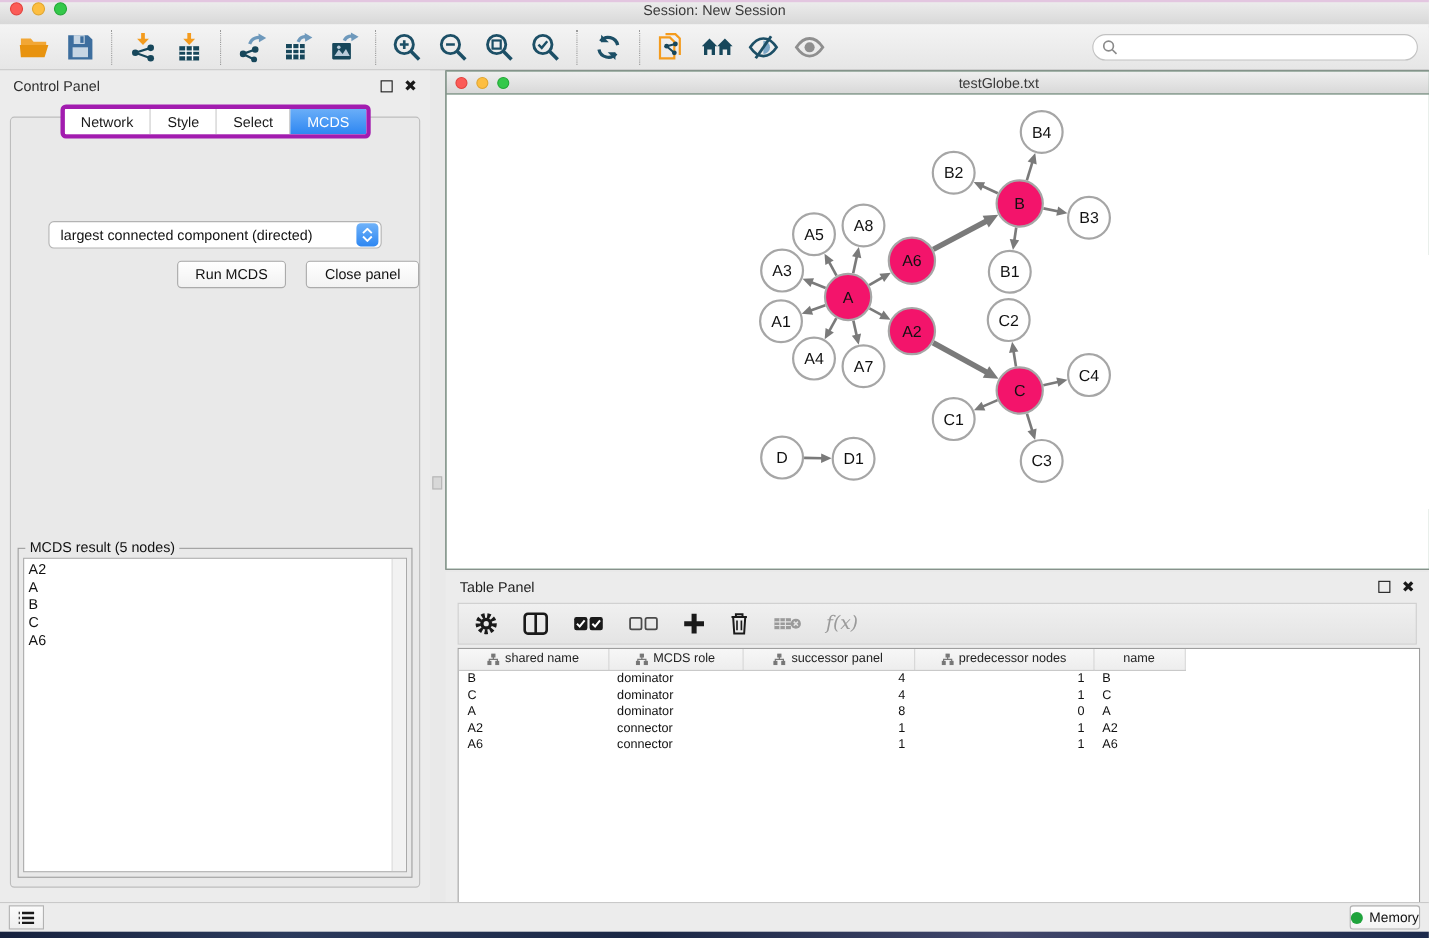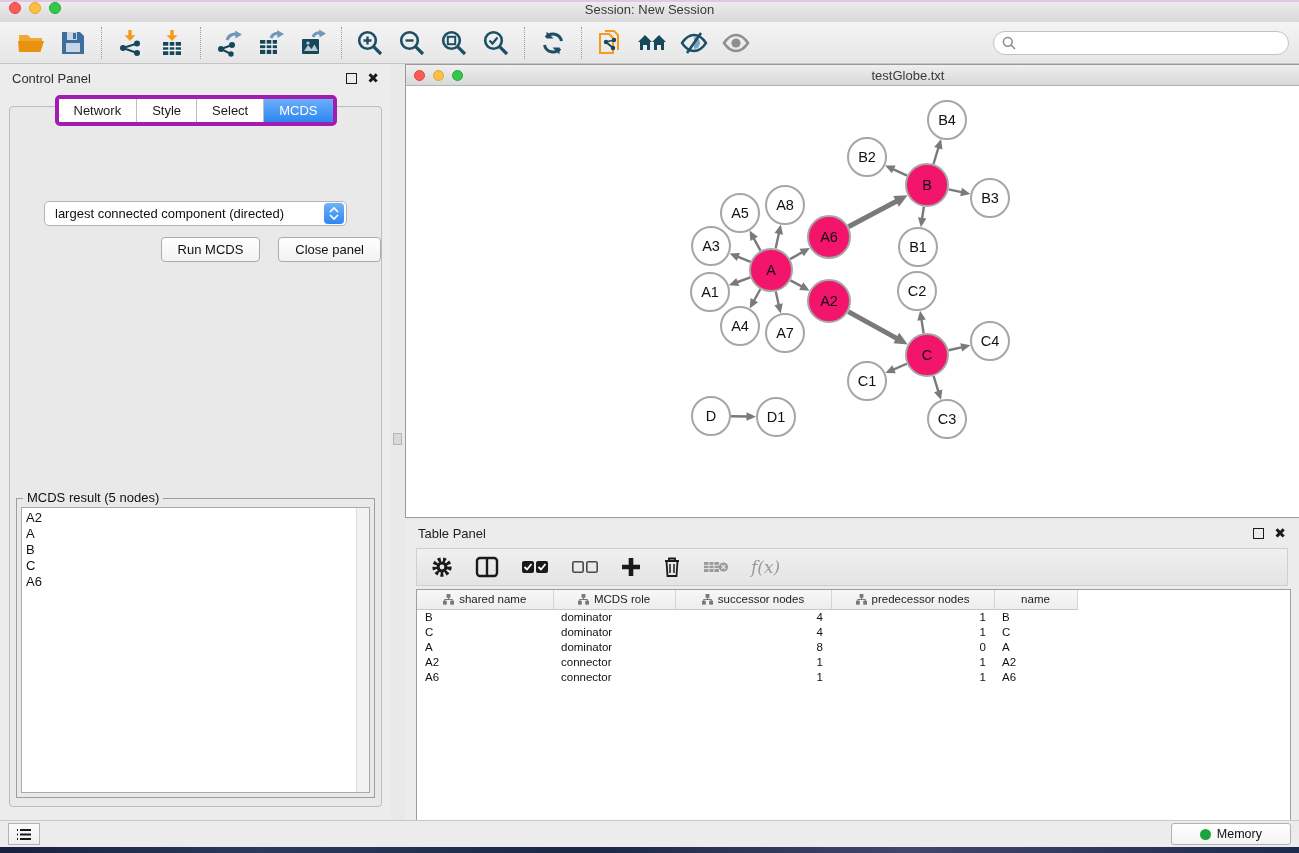--- a/index.html
+++ b/index.html
@@ -85,21 +85,21 @@
   table.data th .hwrap { display:flex; align-items:center; justify-content:center; gap:5px; }
   table.data td { font-size:11.5px; color:#111; padding:1px 8px; height:15px; white-space:nowrap; }
   td.num { text-align:right; padding-right:16px; }
   .bottom-tabs { position:absolute; left:0; right:0; bottom:8px; display:flex; justify-content:center; }
 
   
   .statusbar { position:absolute; left:0; top:820px; width:1299px; height:27px; background:#ECECEC; border-top:1px solid #C9C9C9;
     display:flex; align-items:center; padding:0 8px; }
   .menu-btn { width:32px; height:22px; background:linear-gradient(#FBFBFB,#EFEFEF); border:1px solid #B2B2B2; display:flex; align-items:center; justify-content:center; cursor:pointer; }
   .memory-btn { margin-left:auto; height:22px; background:linear-gradient(#FFFFFF,#F3F3F3); border:1px solid #B2B2B2; border-radius:3px;
-    display:flex; align-items:center; gap:6px; padding:0 28px; font-size:12.5px; color:#111; cursor:pointer; }
+    display:flex; align-items:center; gap:6px; padding:0 0; font-size:12.5px; color:#111; cursor:pointer; }
   .mem-dot { width:11px; height:11px; border-radius:50%; background:#1FA33C; }
   .desktop-strip { position:absolute; left:0; top:847px; width:1299px; height:6px;
     background:linear-gradient(90deg,#16213E,#2B3A5C 20%,#1A2745 45%,#41466B 70%,#1C2A4C 100%); }
 
   svg { display:block; }
 </style>
 </head>
 <body>
 
 <div class="titlebar">
@@ -622,21 +622,21 @@
                 <span>
                   <svg width="11" height="11" viewBox="0 0 12 12">
                     <g stroke="#777" stroke-width="1.2" fill="#777">
                       <rect x="4.5" y="0.5" width="3" height="3"></rect>
                       <rect x="0.5" y="8" width="3" height="3"></rect>
                       <rect x="8.5" y="8" width="3" height="3"></rect>
                       <path d="M6 3.5V6M2 8V6h8v2" fill="none"></path>
                     </g>
                   </svg>
                 </span>
-                <span>successor nodes</span>
+                <span>successor panel</span>
               </span>
             </th>
             <th style="width: 163px;">
               <span class="hwrap">
                 <span>
                   <svg width="11" height="11" viewBox="0 0 12 12">
                     <g stroke="#777" stroke-width="1.2" fill="#777">
                       <rect x="4.5" y="0.5" width="3" height="3"></rect>
                       <rect x="0.5" y="8" width="3" height="3"></rect>
                       <rect x="8.5" y="8" width="3" height="3"></rect>

